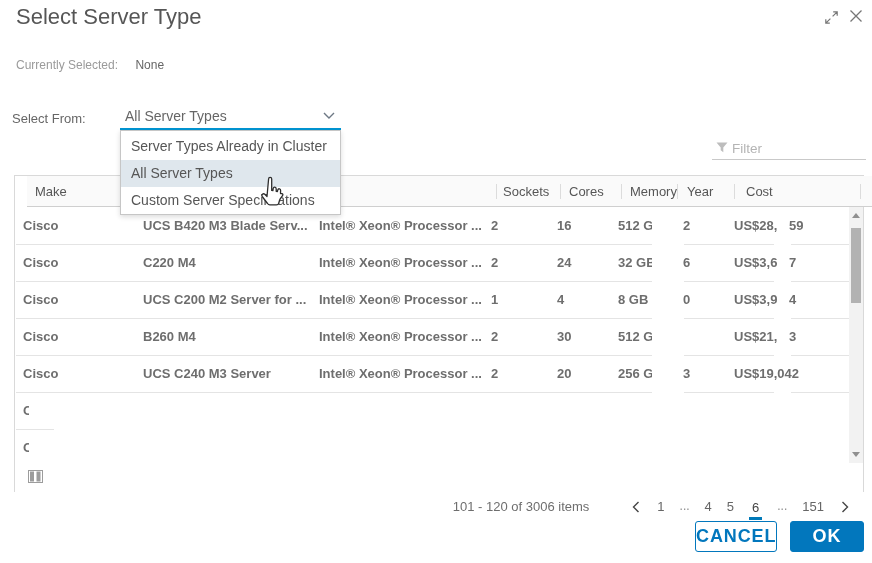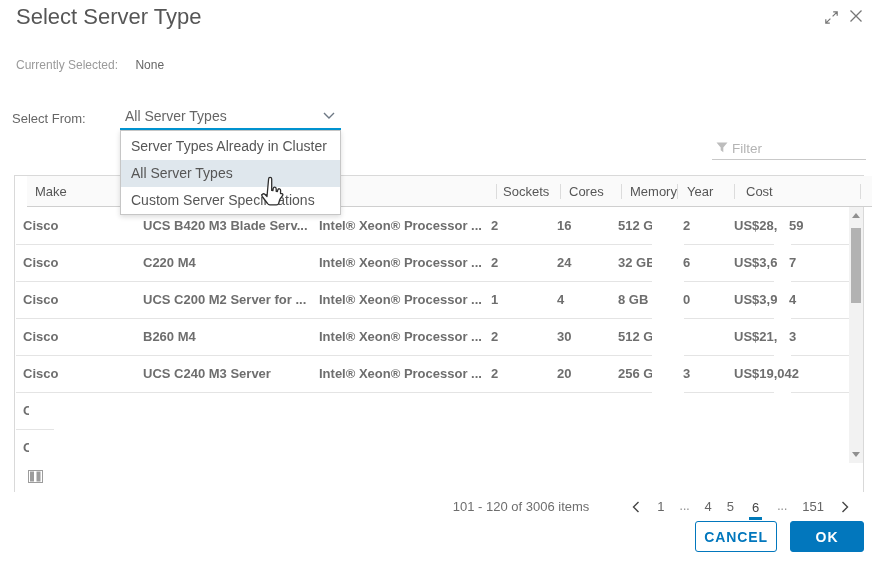--- a/index.html
+++ b/index.html
@@ -75,21 +75,21 @@
   .col-toggle { position:absolute; left:13px; top:7px; line-height:0; cursor:pointer; background:none; border:none; padding:0; }
   .pag { position:absolute; right:12px; top:0; height:29px; display:flex; align-items:flex-start; gap:15px;
     font-size:13px; color:#666;margin-top:36px; }
   .pag .summary { color:#6e6e6e; margin-right:26px; }
   .pag .pg { cursor:pointer; }
   .pag .pg.current { color:#454545; border-bottom:3px solid #0079b8; padding:1px 3px 2px; cursor:default; }
   .pag .ell { color:#8a8a8a; font-size:12px; }
   .pag .chev { cursor:pointer; line-height:0; padding:2px; }
 
   
-  .btn { position:absolute; top:521px; height:31px; border-radius:3px; font-size:14px; font-weight:bold;
+  .btn { position:absolute; top:521px; height:31px; border-radius:3px; font-size:18px; font-weight:bold;
     letter-spacing:.9px; font-family:"Liberation Sans",sans-serif; cursor:pointer; }
   .btn-cancel { left:695px; width:82px; background:#fff; border:1px solid #0277bd; color:#0277bd; }
   .btn-ok { left:790px; width:74px; background:#0277bd; border:1px solid #0277bd; color:#fff;text-align:center; }
 </style>
 </head>
 <body>
 
 <div class="stage">
 
   <div class="dlg-title">Select Server Type</div>

